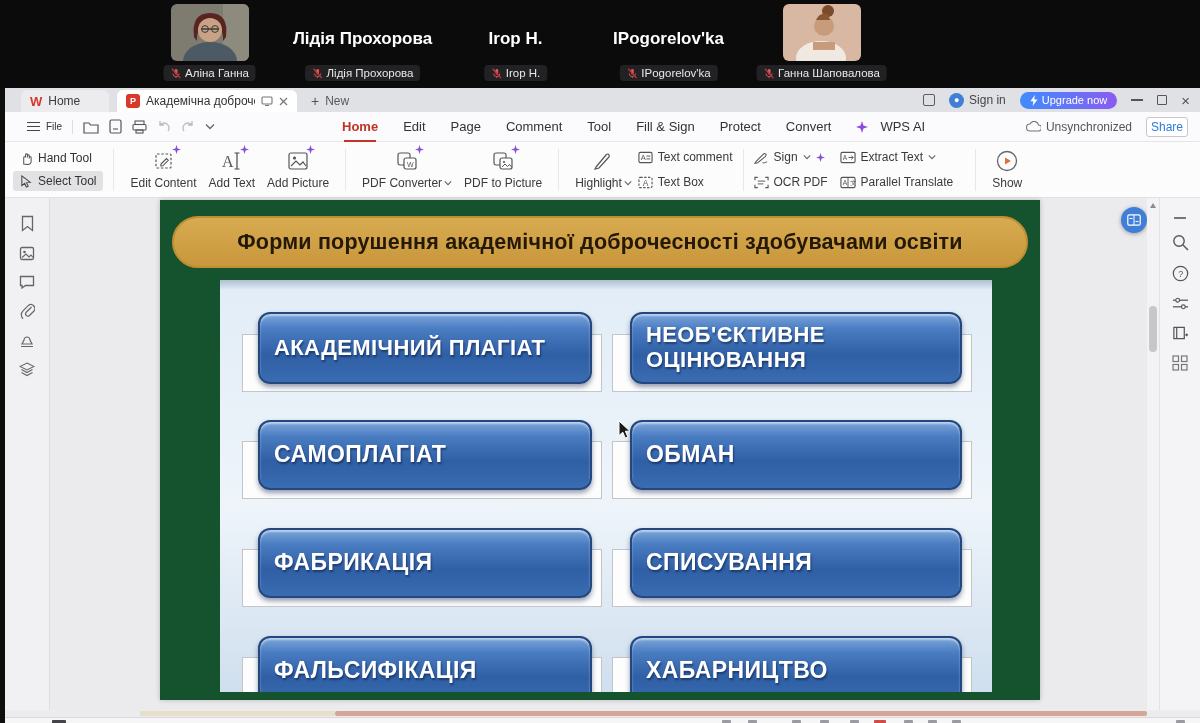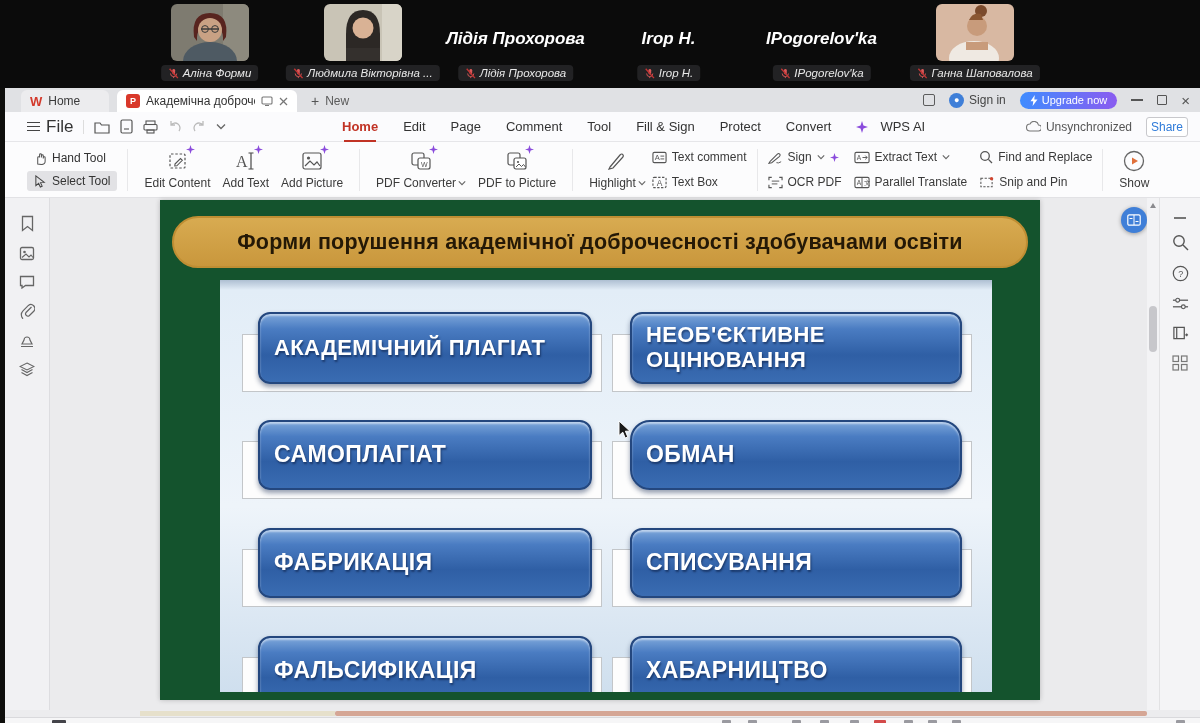--- a/index.html
+++ b/index.html
@@ -2,21 +2,21 @@
 <html><head>
 <meta charset="utf-8">
 <style>
   * { margin:0; padding:0; box-sizing:border-box; }
   html,body { width:1200px; height:723px; overflow:hidden; font-family:"Liberation Sans", sans-serif; background:#000; }
   #root { position:relative; width:1200px; height:723px; }
 
   
   .video-strip { position:absolute; left:0; top:0; width:1200px; height:88px; background:#0b0b0b; }
   .v-cells { position:absolute; left:133px; top:0; height:88px; display:flex; }
-  .v-cell { position:relative; width:153px; height:88px;font-style:italic; }
+  .v-cell { position:relative; width:153px; height:88px; }
   .v-photo { position:absolute; left:50%; top:4px; transform:translateX(-50%); width:78px; height:57px; border-radius:6px; overflow:hidden; }
   .v-bigname { position:absolute; left:0; right:0; top:29px; text-align:center; color:#fff; font-size:17px; font-weight:bold; white-space:nowrap; }
   .v-label { position:absolute; bottom:7px; left:50%; transform:translateX(-50%); display:flex; align-items:center; gap:4px;
              background:rgba(38,38,40,.88); border-radius:4px; padding:2px 7px; white-space:nowrap; }
   .v-label span { color:#e8e8e8; font-size:11.5px; }
 
   
   .app { position:absolute; left:0; top:88px; width:1200px; height:635px; background:#ebebed; }
   .black-edge { position:absolute; left:0; top:0; width:5px; height:635px; background:#0e0e0c; z-index:9; }
 
@@ -36,34 +36,34 @@
   .avatar-c { width:15px; height:15px; border-radius:50%; background:#3f7fd8; color:#fff; font-size:9px; display:flex; align-items:center; justify-content:center; }
   .upgrade { height:17px; border-radius:9px; background:linear-gradient(90deg,#3f8cff,#8a5cf0); color:#fff; font-size:11px; display:flex; align-items:center; gap:4px; padding:0 10px; }
   .win-min { width:12px; height:2px; background:#555; }
   .win-restore { width:10px; height:10px; border:1.3px solid #555; border-radius:1px; }
   .win-close { font-size:15px; color:#555; line-height:1; }
 
   
   .menubar { position:absolute; left:5px; top:24px; right:0; height:30px; background:#fbfbfd; border-bottom:1px solid #e6e6e9; display:flex; align-items:center; }
   .hamb { width:13px; height:9px; border-top:1.4px solid #444; border-bottom:1.4px solid #444; position:relative; margin-left:22px; }
   .hamb:after { content:""; position:absolute; left:0; top:2.8px; width:100%; height:1.4px; background:#444; }
-  .m-file { font-size:17px; color:#333; margin-left:6px; }
+  .m-file { font-size:10px; color:#333; margin-left:6px; }
   .m-sep { width:1px; height:14px; background:#ddd; margin:0 10px; }
   .qicons { display:flex; align-items:center; gap:10px; }
   .qicons svg { display:block; }
   .m-tabs { position:absolute; left:337px; display:flex; align-items:center; gap:25px; font-size:13px; color:#333; }
   .m-tab.active { color:#c13325; font-weight:bold; position:relative; }
   .m-tab.active:after { content:""; position:absolute; left:2px; right:2px; bottom:-8px; height:2px; background:#c13325; }
   .wpsai { display:flex; align-items:center; gap:12px; font-size:13px; color:#333;text-align:right; }
   .m-right { position:absolute; right:12px; display:flex; align-items:center; gap:14px; }
   .unsync { display:flex; align-items:center; gap:5px; font-size:12px; color:#555; }
   .share-btn { width:42px; height:20px; border:1px solid #c8c8cc; border-radius:3px; background:#fff; color:#2f7bd9; font-size:12px; display:flex; align-items:center; justify-content:center; }
 
   
-  .toolbar { position:absolute; left:5px; top:54px; right:0; height:56px; background:#fcfcfd; border-bottom:1px solid #e2e2e5; display:flex; align-items:center; padding-left:22px;text-align:center; }
+  .toolbar { position:absolute; left:5px; top:54px; right:0; height:56px; background:#fcfcfd; border-bottom:1px solid #e2e2e5; display:flex; align-items:center; padding-left:8px;text-align:center; }
   .tb-sep { width:1px; height:42px; background:#e8e8ea; margin:0 10px; flex:0 0 auto; }
   .stack2 { display:flex; flex-direction:column; gap:3px; }
   .pillbtn { display:flex; align-items:center; gap:5px; height:20px; padding:0 7px; border-radius:3px; font-size:12px; color:#333; }
   .pillbtn.sel { background:#e2e2e5; }
   .bigbtn { display:flex; flex-direction:column; align-items:center; gap:3px; padding:0 6px; position:relative; }
   .bigbtn .lbl { font-size:12px; color:#3a3a3a; white-space:nowrap; display:flex; align-items:center; gap:2px; }
   .icon24 { position:relative; width:26px; height:24px; display:flex; align-items:center; justify-content:center; }
   .spark { position:absolute; right:-4px; top:-4px; }
   .smallrow { display:flex; align-items:center; gap:5px; height:22px; font-size:12px; color:#3a3a3a; white-space:nowrap; }
   .chev { display:inline-block; }
@@ -129,44 +129,24 @@
               <circle cx="44" cy="25" r="3.4" fill="none" stroke="#3a3a3a" stroke-width="1"></circle>
             </svg>
         </div>
         <div class="v-label">
           <svg width="11" height="11" viewBox="0 0 12 12">
               <rect x="4.6" y="1" width="3" height="6" rx="1.5" fill="#d95959"></rect>
               <path d="M2.6 6a3.4 3.4 0 0 0 6.8 0" stroke="#d95959" stroke-width="1" fill="none"></path>
               <line x1="6" y1="9.4" x2="6" y2="11" stroke="#d95959" stroke-width="1"></line>
               <line x1="1.6" y1="0.8" x2="10.6" y2="11" stroke="#c23434" stroke-width="1.5"></line>
             </svg>
-          <span>Аліна Форми</span>
-        </div>
-      </div>
-
-      <div class="v-cell">
-        <div class="v-photo">
-          <svg width="78" height="57" viewBox="0 0 78 57">
-              <rect width="78" height="57" fill="#c9c4b6"></rect>
-              <rect x="58" y="0" width="20" height="57" fill="#d8d4c8"></rect>
-              <path d="M39 6 q-17 0-17 24 v27 h34 V30 q0-24-17-24 Z" fill="#2c2825"></path>
-              <circle cx="39" cy="24" r="10.5" fill="#d9b295"></circle>
-              <rect x="22" y="44" width="34" height="13" fill="#34302d"></rect>
-            </svg>
-        </div>
-        <div class="v-label">
-          <svg width="11" height="11" viewBox="0 0 12 12">
-              <rect x="4.6" y="1" width="3" height="6" rx="1.5" fill="#d95959"></rect>
-              <path d="M2.6 6a3.4 3.4 0 0 0 6.8 0" stroke="#d95959" stroke-width="1" fill="none"></path>
-              <line x1="6" y1="9.4" x2="6" y2="11" stroke="#d95959" stroke-width="1"></line>
-              <line x1="1.6" y1="0.8" x2="10.6" y2="11" stroke="#c23434" stroke-width="1.5"></line>
-            </svg>
-          <span>Людмила Вікторівна ...</span>
-        </div>
-      </div>
+          <span>Аліна Ганна</span>
+        </div>
+      </div>
+
 
       <div class="v-cell">
         <div class="v-bigname">Лідія Прохорова</div>
         <div class="v-label">
           <svg width="11" height="11" viewBox="0 0 12 12">
               <rect x="4.6" y="1" width="3" height="6" rx="1.5" fill="#d95959"></rect>
               <path d="M2.6 6a3.4 3.4 0 0 0 6.8 0" stroke="#d95959" stroke-width="1" fill="none"></path>
               <line x1="6" y1="9.4" x2="6" y2="11" stroke="#d95959" stroke-width="1"></line>
               <line x1="1.6" y1="0.8" x2="10.6" y2="11" stroke="#c23434" stroke-width="1.5"></line>
             </svg>
@@ -500,36 +480,20 @@
               <line x1="8.5" y1="1" x2="8.5" y2="12" stroke="#555" stroke-width="1"></line>
               <text x="3" y="9.5" font-size="7" fill="#555">A</text>
               <text x="10.5" y="9.5" font-size="7" fill="#555">文</text>
             </svg>
           <span>Parallel Translate</span>
         </div>
       </div>
 
       <div style="width:12px"></div>
 
-      <div class="stack2">
-        <div class="smallrow">
-          <svg width="14" height="14" viewBox="0 0 14 14">
-              <circle cx="6" cy="6" r="4.3" fill="none" stroke="#555" stroke-width="1.3"></circle>
-              <line x1="9.4" y1="9.4" x2="13" y2="13" stroke="#555" stroke-width="1.3"></line>
-            </svg>
-          <span>Find and Replace</span>
-        </div>
-        <div class="smallrow">
-          <svg width="15" height="13" viewBox="0 0 16 13">
-              <rect x="2" y="2" width="12" height="9" fill="none" stroke="#555" stroke-width="1.1" stroke-dasharray="2.4 1.6"></rect>
-              <circle cx="13.4" cy="2.4" r="1.8" fill="#d0452f"></circle>
-            </svg>
-          <span>Snip and Pin</span>
-        </div>
-      </div>
 
       <div class="tb-sep"></div>
 
       <div class="bigbtn">
         <span class="icon24">
           <svg width="22" height="22" viewBox="0 0 22 22">
               <circle cx="11" cy="11" r="9.5" fill="none" stroke="#666" stroke-width="1.3"></circle>
               <path d="M9 7.5 L15 11 L9 14.5 Z" fill="#e0703a"></path>
             </svg>
         </span>
@@ -581,21 +545,21 @@
 
           <div class="bluebtn twoline" style="left:38px;  top:20px;  width:334px; height:72px;">
               <span>АКАДЕМІЧНИЙ ПЛАГІАТ</span>
             </div>
           <div class="bluebtn twoline" style="left:410px; top:20px;  width:332px; height:72px;">
               <span>НЕОБ'ЄКТИВНЕ ОЦІНЮВАННЯ</span>
             </div>
           <div class="bluebtn" style="left:38px;  top:128px; width:334px; height:70px;">
               <span>САМОПЛАГІАТ</span>
             </div>
-          <div class="bluebtn" style="left:410px; top:128px; width:332px; height:70px;border-radius:20px;">
+          <div class="bluebtn" style="left:410px; top:128px; width:332px; height:70px;">
               <span>ОБМАН</span>
             </div>
           <div class="bluebtn" style="left:38px;  top:236px; width:334px; height:70px;">
               <span>ФАБРИКАЦІЯ</span>
             </div>
           <div class="bluebtn" style="left:410px; top:236px; width:332px; height:70px;">
               <span>СПИСУВАННЯ</span>
             </div>
           <div class="bluebtn" style="left:38px;  top:344px; width:334px; height:70px;">
               <span>ФАЛЬСИФІКАЦІЯ</span>

